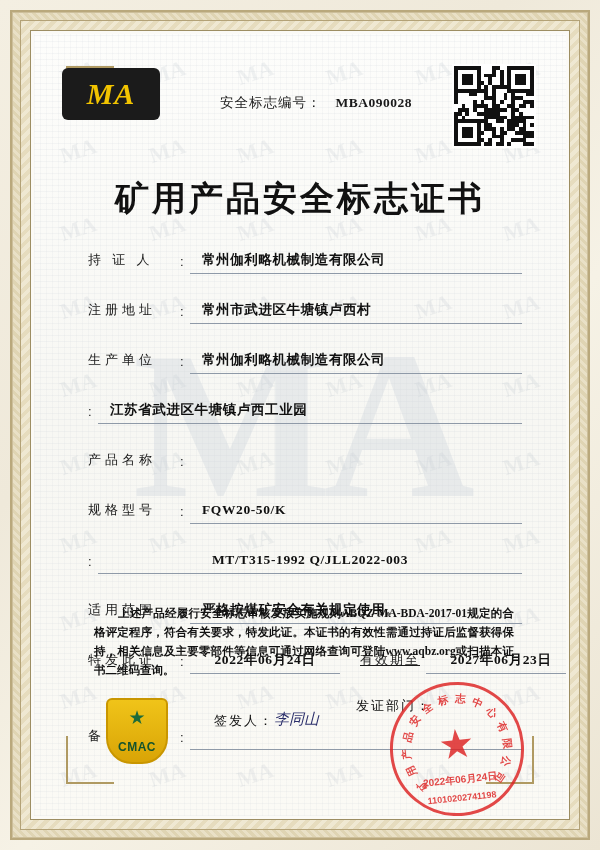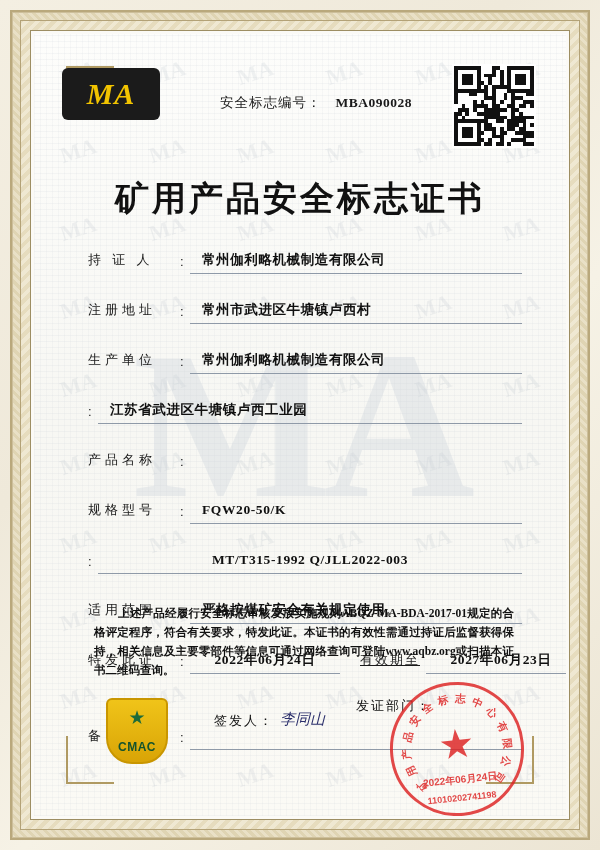--- a/index.html
+++ b/index.html
@@ -178,21 +178,21 @@
     background:linear-gradient(180deg,#f0c419,#d9a406);
     border-radius:6px 6px 26px 26px;
     border:2px solid #c99600;
     display:flex;flex-direction:column;align-items:center;justify-content:center;
   }
   .cmac .glyph{font-size:19px;color:#1d6b3a;font-weight:bold;line-height:1;}
   .cmac .cmac-txt{font-size:12px;font-weight:bold;color:#14532d;margin-top:13px;letter-spacing:.5px;}
 
   .sign-row{
     position:absolute;left:180px;top:676px;
-    display:flex;align-items:flex-end;gap:6px;
+    display:flex;align-items:flex-end;gap:0;
     font-family:"Liberation Serif",serif;
     font-size:13px;color:#111;
   }
   .sign-row .lab{letter-spacing:2px;}
   .sign-row .sig{
     width:86px;
     font-family:"Liberation Serif",serif;
     font-size:15px;color:#2b2f6b;
     font-style:italic;
     padding-bottom:1px;

